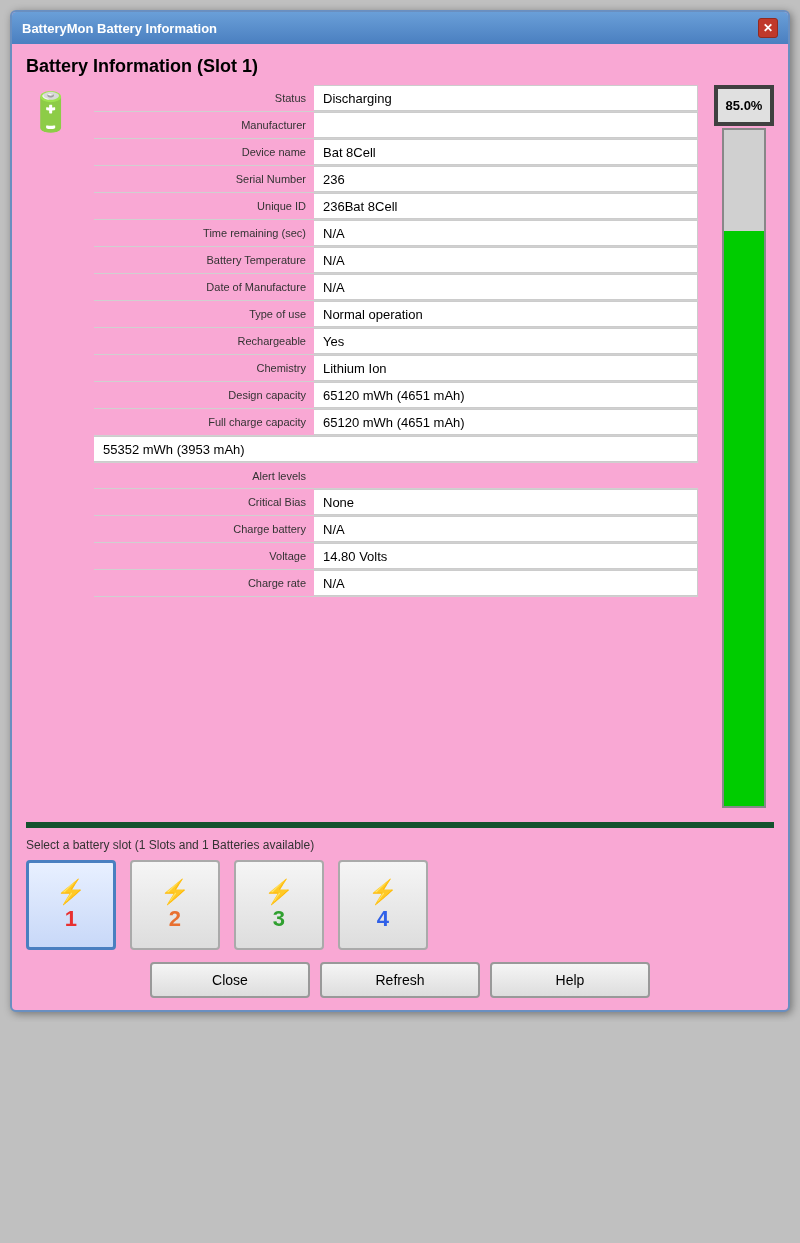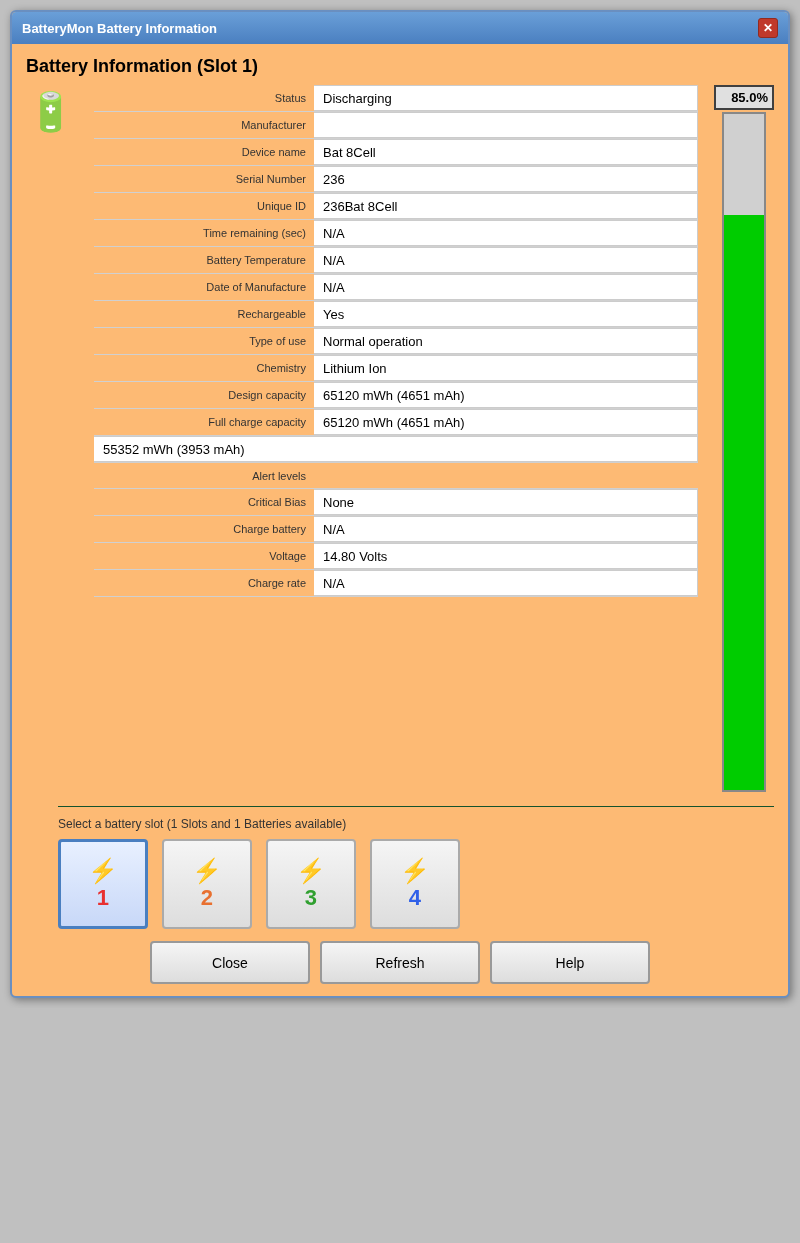--- a/index.html
+++ b/index.html
@@ -7,21 +7,21 @@
       font-family: 'Segoe UI', Tahoma, sans-serif;
       font-size: 13px;
       background: #c0c0c0;
       display: flex;
       justify-content: center;
       align-items: flex-start;
       padding: 10px;
     }
     .window {
       width: 790px;
-      background: #fdba74;
+      background: #f9a8d4;
       border: 2px solid #6a8fc0;
       border-radius: 6px;
       box-shadow: 2px 2px 8px rgba(0,0,0,0.4);
     }
     .titlebar {
       background: linear-gradient(to bottom, #6a9fd8, #4a7fc0);
       padding: 6px 10px;
       display: flex;
       align-items: center;
       justify-content: space-between;
@@ -87,45 +87,44 @@
       display: flex;
       flex-direction: column;
       align-items: center;
       margin-left: 8px;
     }
     .gauge-percent {
       font-size: 13px;
       font-weight: bold;
       margin-bottom: 2px;
       background: #e0e0e0;
-      border: 2px solid #404040;
-      padding: 3px 4px;
+      border: 4px solid #404040;
+      padding: 9px 4px;
       width: 100%;
-      text-align: right;
+      text-align: center;
     }
     .gauge-bar-outer {
       width: 44px;
       height: 680px;
       border: 2px solid #888;
       background: #d0d0d0;
       position: relative;
       overflow: hidden;
     }
     .gauge-bar-inner {
       position: absolute;
       bottom: 0;
       left: 0;
       right: 0;
       background: #00cc00;
     }
     .slot-section {
       margin-top: 14px;
-      border-top: 1px solid #14532d;
+      border-top: 6px solid #14532d;
       padding-top: 10px;
-      margin-left: 32px;
     }
     .slot-label {
       font-size: 12px;
       margin-bottom: 8px;
       color: #333;
     }
     .slot-buttons {
       display: flex;
       gap: 14px;
       margin-bottom: 12px;
@@ -148,21 +147,21 @@
       background: linear-gradient(to bottom, #e8f0ff, #c8d8f8);
     }
     .action-buttons {
       display: flex;
       gap: 10px;
       justify-content: center;
       margin-top: 10px;
     }
     .action-btn {
       width: 160px;
-      height: 43px;
+      height: 36px;
       border: 2px solid #999;
       background: linear-gradient(to bottom, #f5f5f5, #ddd);
       border-radius: 4px;
       cursor: pointer;
       font-size: 14px;
       font-weight: normal;
       display: flex;
       align-items: center;
       justify-content: center;
     }
@@ -226,26 +225,26 @@
             </div>
             <div class="field-row">
               <div class="field-label">Battery Temperature</div>
               <div class="field-value">N/A</div>
             </div>
             <div class="field-row">
               <div class="field-label">Date of Manufacture</div>
               <div class="field-value">N/A</div>
             </div>
             <div class="field-row">
+              <div class="field-label">Type of use</div>
+              <div class="field-value">Normal operation</div>
+            </div>
+            <div class="field-row">
               <div class="field-label">Rechargeable</div>
               <div class="field-value">Yes</div>
-            </div>
-            <div class="field-row">
-              <div class="field-label">Type of use</div>
-              <div class="field-value">Normal operation</div>
             </div>
             <div class="field-row">
               <div class="field-label">Chemistry</div>
               <div class="field-value">Lithium Ion</div>
             </div>
             <div class="field-row">
               <div class="field-label">Design capacity</div>
               <div class="field-value">65120 mWh (4651 mAh)</div>
             </div>
             <div class="field-row">

